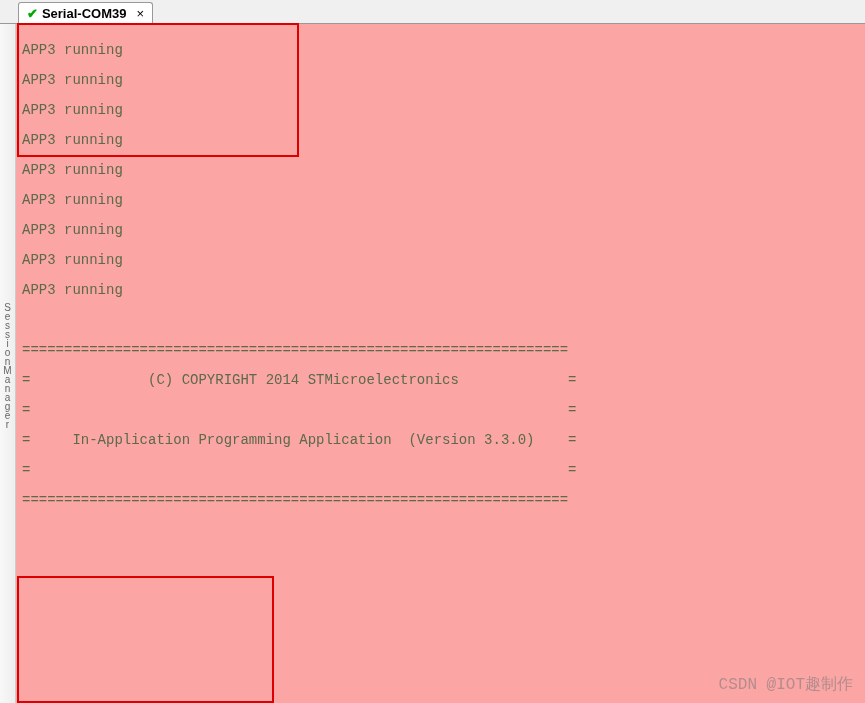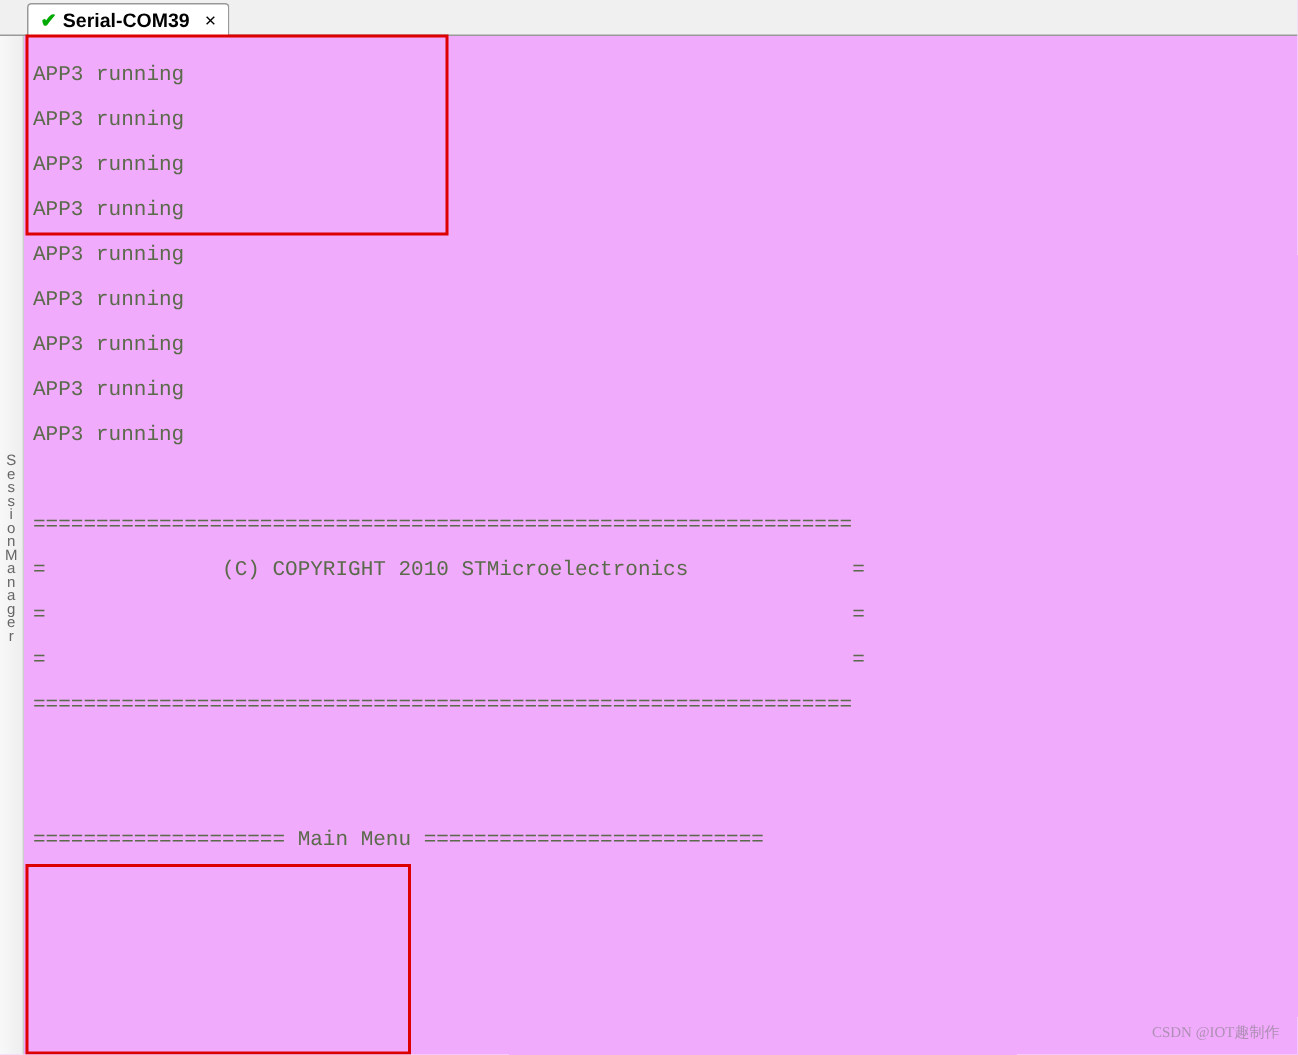--- a/index.html
+++ b/index.html
@@ -67,21 +67,21 @@
       letter-spacing: 1px;
       color: #666;
       font-family: "MS Sans Serif", Tahoma, sans-serif;
       writing-mode: horizontal-tb;
       transform: none;
       line-height: 9px;
     }
     .side-label span { display: block; text-align: center; width: 14px; }
     .terminal {
       flex: 1;
-      background: #f0abfc;
+      background: #fca5a5;
       font-family: "Courier New", monospace;
       font-size: 14px;
       line-height: 15px;
       color: #5a6a4a;
       white-space: pre;
       overflow: hidden;
       position: relative;
       padding: 4px 6px;
     }
     .terminal .line { display: block; }
@@ -103,22 +103,22 @@
       width: 257px;
       height: 127px;
       pointer-events: none;
       z-index: 10;
     }
     .watermark {
       position: absolute;
       right: 12px;
       bottom: 8px;
       color: rgba(120,120,120,0.55);
-      font-size: 10px;
-      font-family: Liberation Serif, serif;
+      font-size: 16px;
+      font-family: Liberation Mono, monospace;
       z-index: 20;
     }
   </style>
 </head>
 <body>
 
 <div class="tab-bar">
   <div class="tab">
     <span class="check">✔</span>
     <span>Serial-COM39</span>
@@ -151,27 +151,27 @@
 <span class="line">APP3 running</span>
 <span class="line">APP3 running</span>
 <span class="line">APP3 running</span>
 <span class="line">APP3 running</span>
 <span class="line">APP3 running</span>
 <span class="line">APP3 running</span>
 <span class="line">APP3 running</span>
 <span class="line">APP3 running</span>
 <span class="line"> </span>
 <span class="line">=================================================================</span>
-<span class="line">=              (C) COPYRIGHT 2010 STMicroelectronics             =</span>
+<span class="line">=              (C) COPYRIGHT 2014 STMicroelectronics             =</span>
 <span class="line">=                                                                =</span>
+<span class="line">=     In-Application Programming Application  (Version 3.3.0)    =</span>
 <span class="line">=                                                                =</span>
 <span class="line">=================================================================</span>
 <span class="line"> </span>
 <span class="line"> </span>
-<span class="line">==================== Main Menu ===========================</span>
 <span class="line"> </span>
 
 
 
 
 
 
 
 
 

